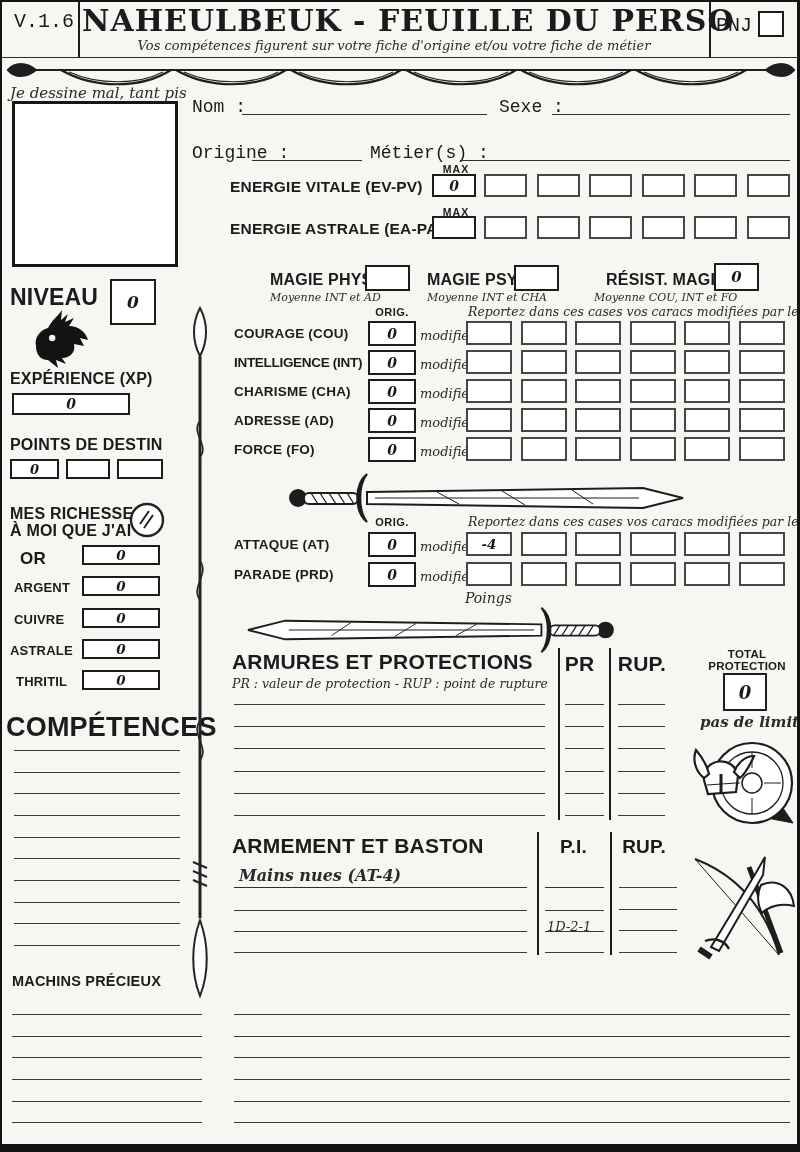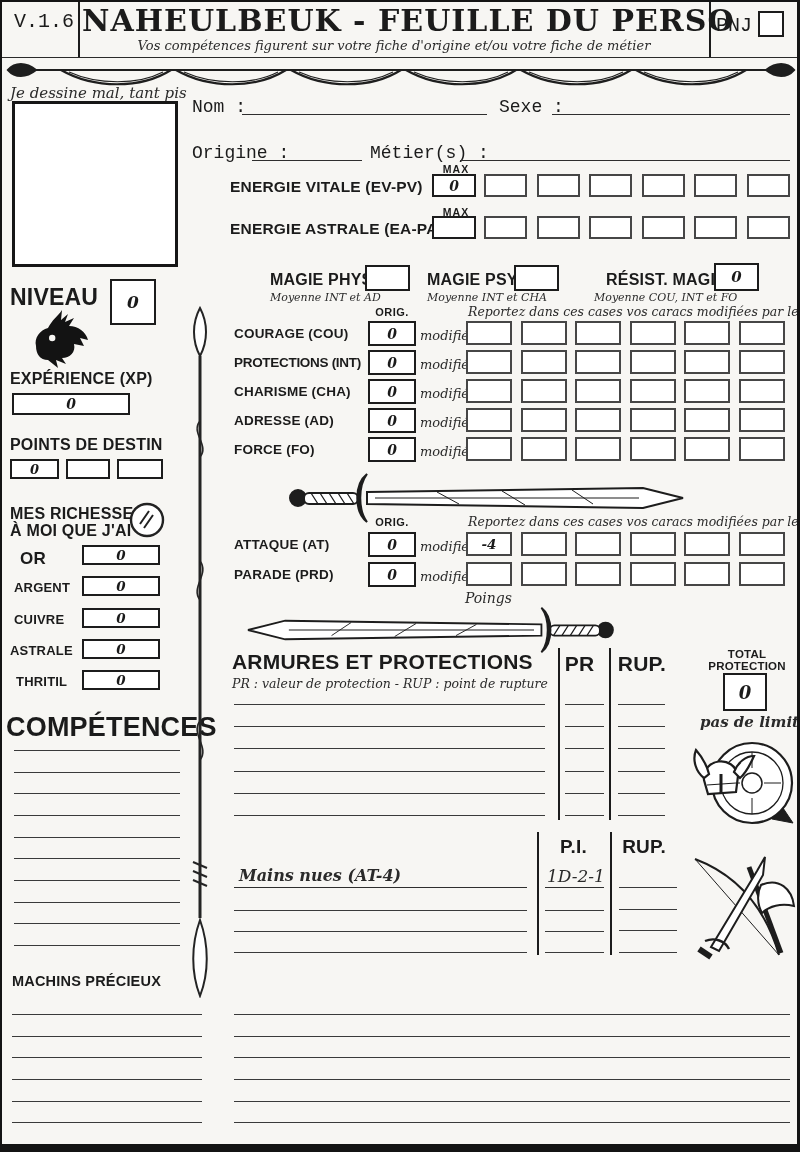--- a/index.html
+++ b/index.html
@@ -129,21 +129,21 @@
     <div class="abs grid" style="left:464px;top:0">
         <div class="gb"></div>
         <div class="gb"></div>
         <div class="gb"></div>
         <div class="gb"></div>
         <div class="gb"></div>
         <div class="gb"></div>
       </div>
   </div>
   <div class="abs" style="left:0;top:348px;width:800px;height:26px">
-    <div class="abs head" style="left:232px;top:5px;font-size:13.5px;letter-spacing:-.3px">PROTECTIONS (INT)</div>
+    <div class="abs head" style="left:232px;top:5px;font-size:13.5px;letter-spacing:-.3px">INTELLIGENCE (INT)</div>
     <div class="abs vbox" style="left:366px;top:0;width:48px;height:25px">
         <span class="hval" style="font-size:14px">0</span>
       </div>
     <div class="abs script" style="left:418px;top:7px;font-size:13px">modifiée...</div>
     <div class="abs grid" style="left:464px;top:0">
         <div class="gb"></div>
         <div class="gb"></div>
         <div class="gb"></div>
         <div class="gb"></div>
         <div class="gb"></div>
@@ -306,27 +306,28 @@
         <path d="M62 24 L62 40 M62 70 L62 86 M33 55 L50 55 M74 55 L91 55" stroke-width="1"></path>
         <path d="M14 52 C12 30 44 26 48 48 L46 64 L18 66 Z"></path>
         <path d="M14 50 C6 44 2 32 6 22 C13 30 17 38 19 46 Z"></path>
         <path d="M44 44 C48 34 56 28 64 28 C60 37 56 45 50 50 Z"></path>
         <line x1="31" y1="46" x2="31" y2="66" stroke-width="3"></line>
         <path d="M17 57 L46 55" stroke-width="1.2"></path>
       </g>
     </svg>
   </div>
 
+  <div class="abs head" style="left:230px;top:832px;font-size:21px">ARMEMENT ET BASTON</div>
   <div class="abs vline" style="left:535px;top:830px;height:123px"></div>
   <div class="abs head" style="left:537px;top:834px;width:69px;text-align:center;font-size:19px">P.I.</div>
   <div class="abs vline" style="left:608px;top:830px;height:123px"></div>
   <div class="abs head" style="left:610px;top:834px;width:64px;text-align:center;font-size:19px">RUP.</div>
   <div class="abs script" style="left:237px;top:864px;font-size:16px;font-weight:bold">Mains nues (AT-4)</div>
   <div class="abs uline" style="left:232px;top:885px;width:293px"></div>
-  <div class="abs script" style="left:545px;top:864px;font-size:17px">1D-2-1</div>
+  <div class="abs script" style="left:545px;top:917px;font-size:13px">1D-2-1</div>
   <div class="abs uline" style="left:543px;top:885px;width:59px"></div>
   <div class="abs lines" style="left:232px;top:908px;width:293px;height:43px">
       <div class="rl"></div>
       <div class="rl"></div>
       <div class="rl"></div>
     </div>
   <div class="abs lines" style="left:543px;top:908px;width:59px;height:43px">
       <div class="rl"></div>
       <div class="rl"></div>
       <div class="rl"></div>

